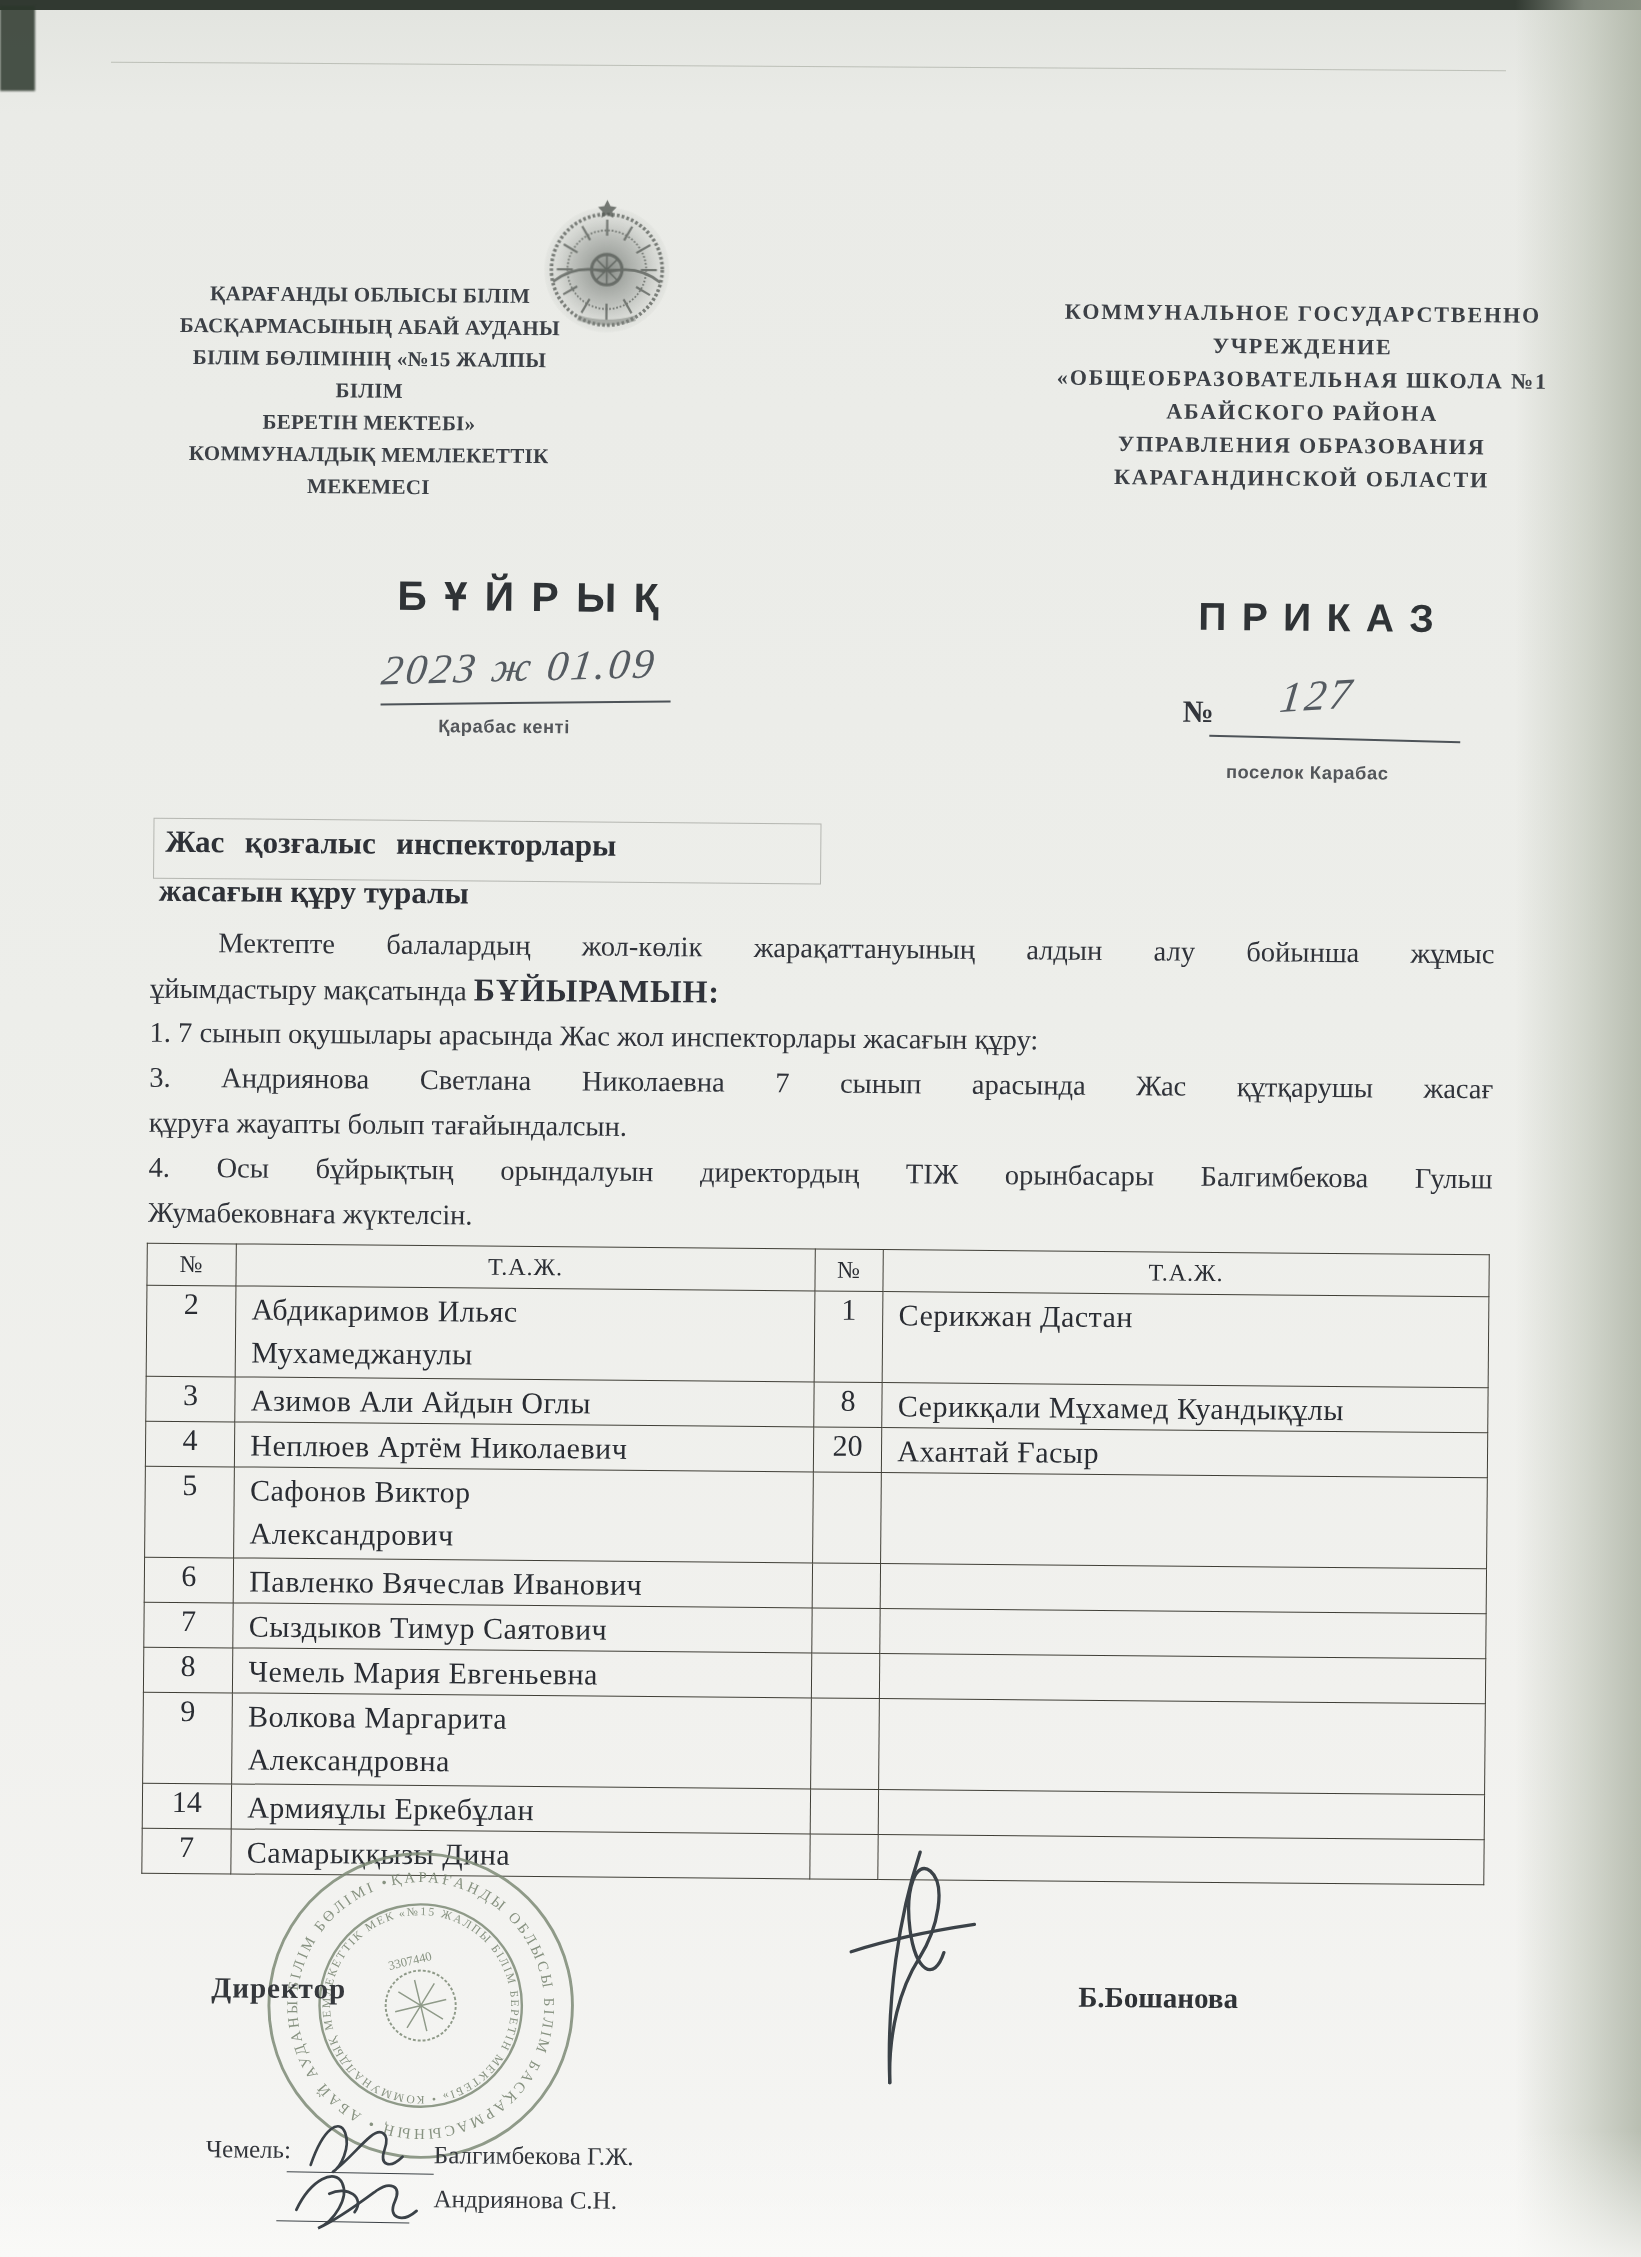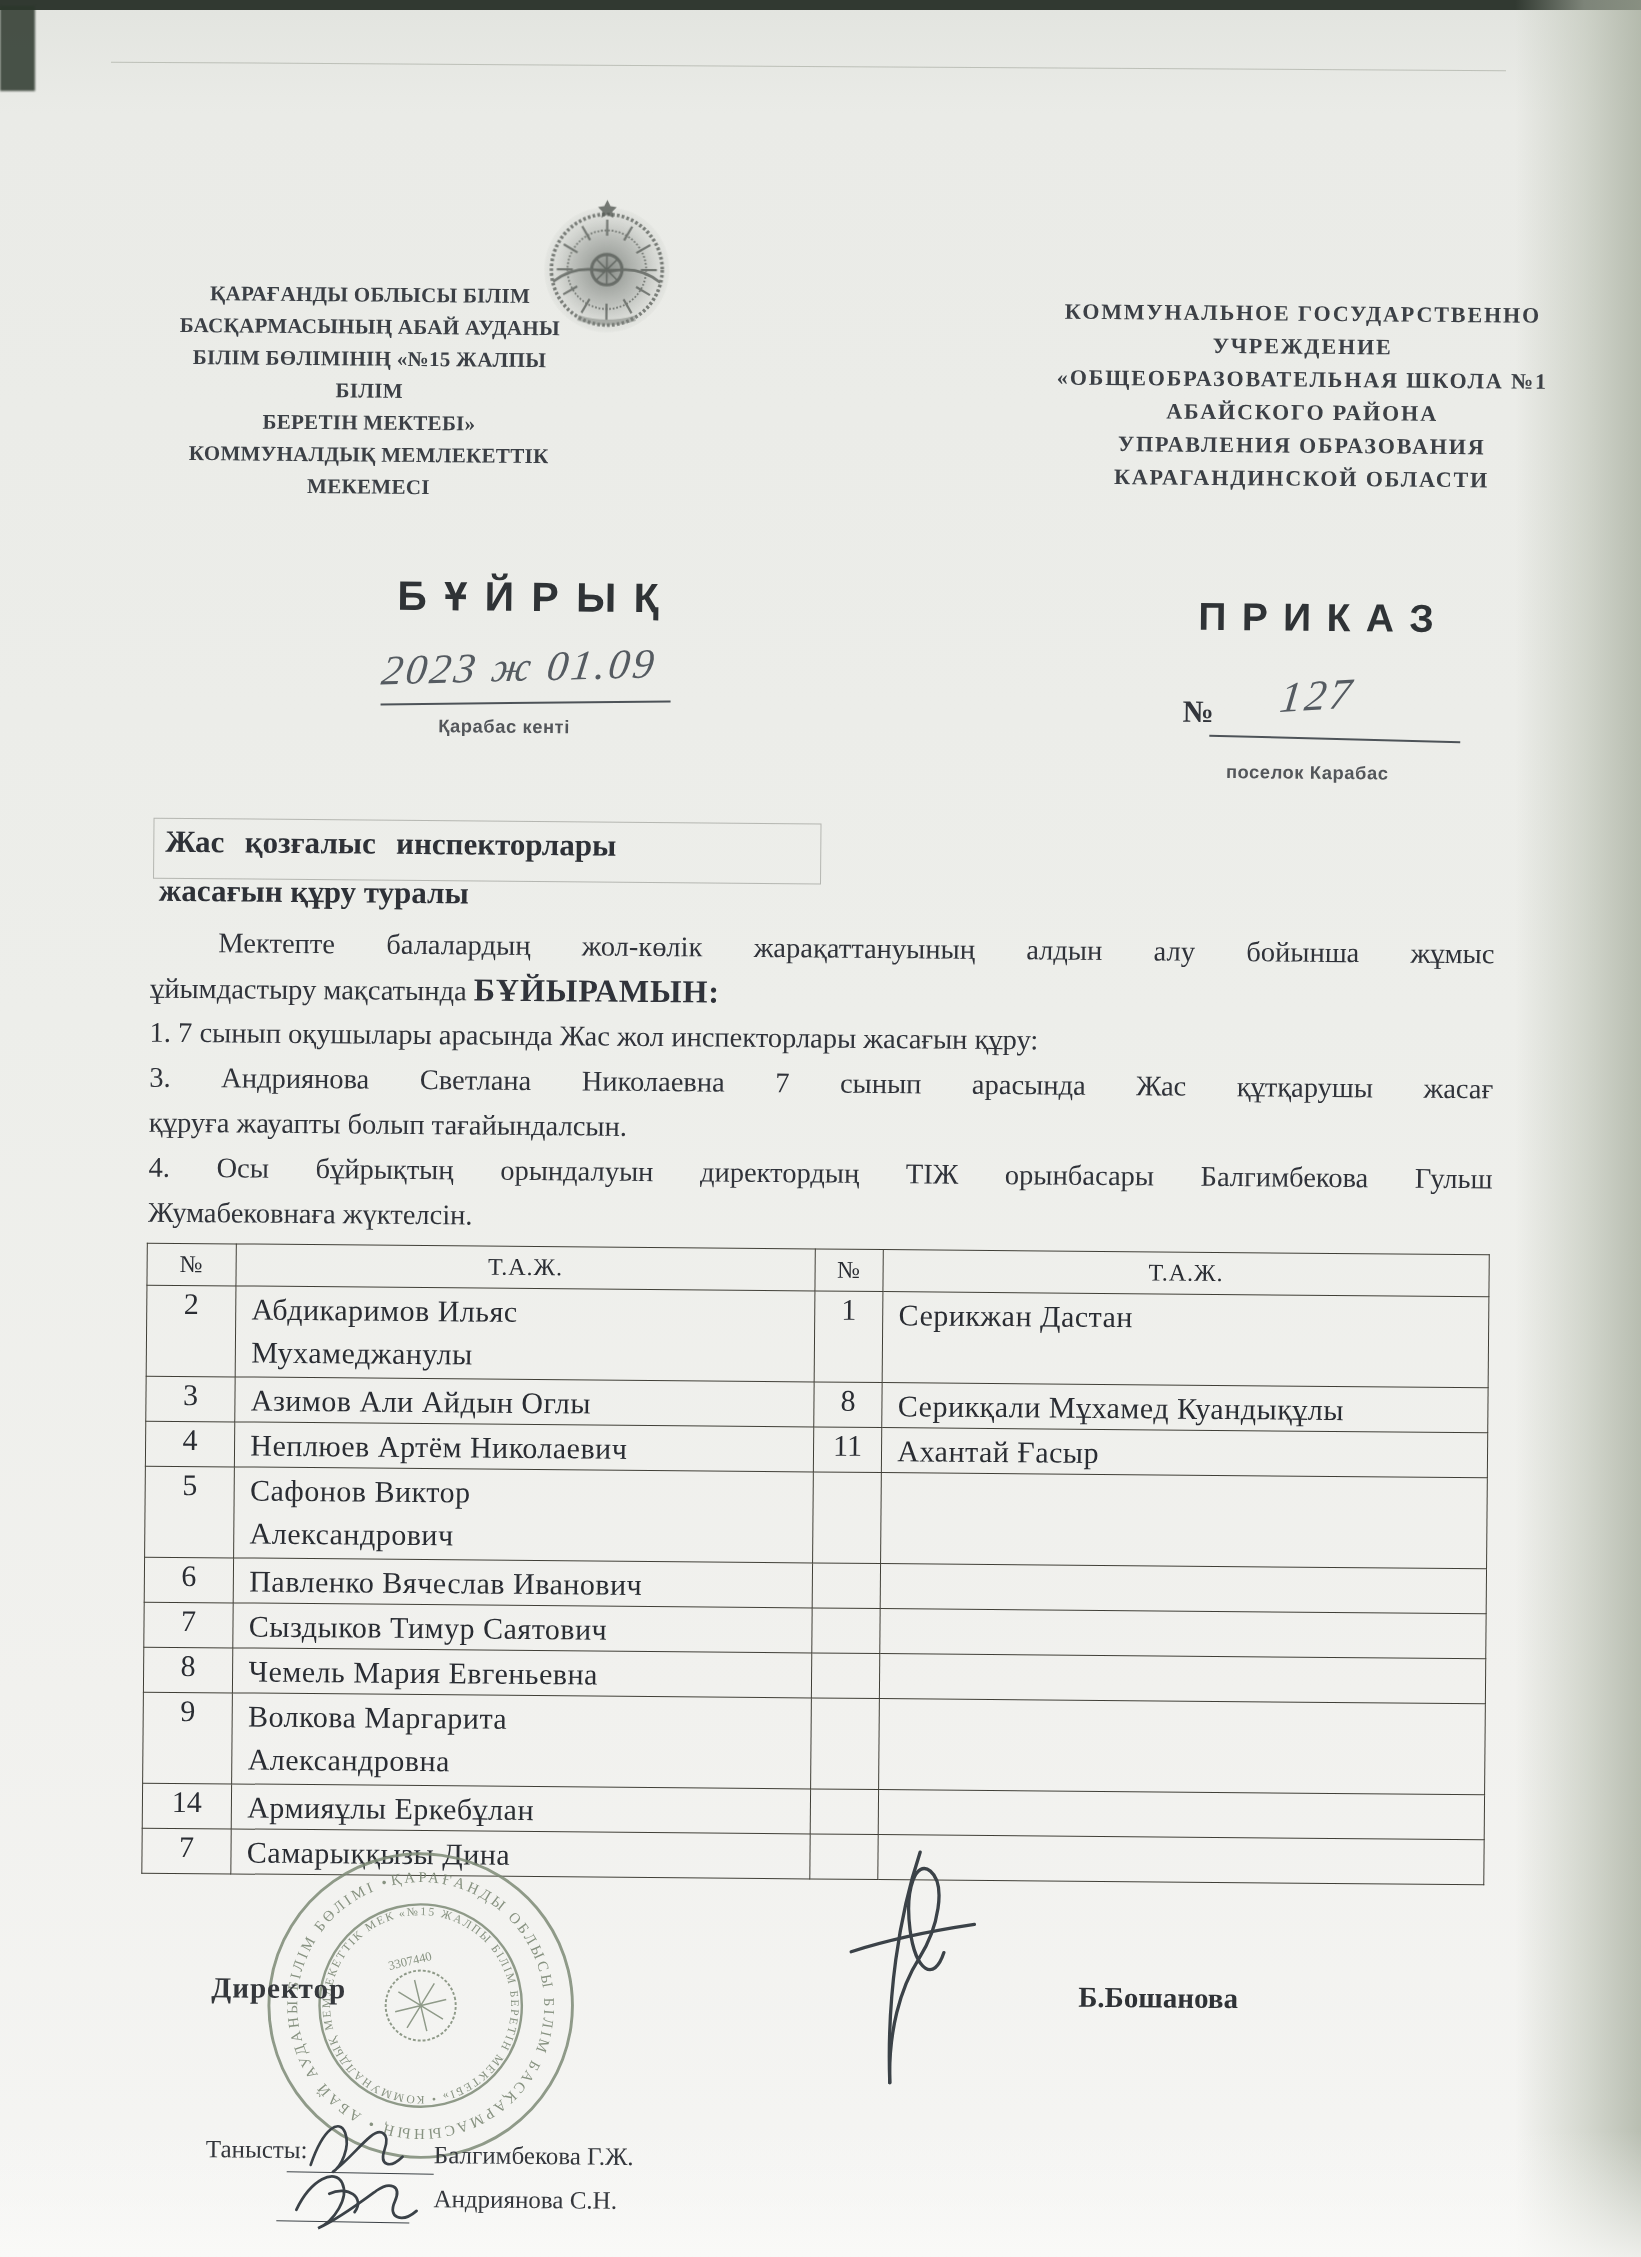--- a/index.html
+++ b/index.html
@@ -178,21 +178,21 @@
       </tr>
       <tr class="h1">
         <td class="num">3</td>
         <td class="name">Азимов Али Айдын Оглы</td>
         <td class="num">8</td>
         <td class="name">Серикқали Мұхамед Куандықұлы</td>
       </tr>
       <tr class="h1">
         <td class="num">4</td>
         <td class="name">Неплюев Артём Николаевич</td>
-        <td class="num">11</td>
+        <td class="num">20</td>
         <td class="name">Ахантай Ғасыр</td>
       </tr>
       <tr class="h2">
         <td class="num">5</td>
         <td class="name">Сафонов Виктор
 Александрович</td>
         <td class="num"></td>
         <td class="name"></td>
       </tr>
       <tr class="h1">
@@ -260,21 +260,21 @@
     <svg class="abs" style="left:848px;top:1839px;" width="162" height="246" viewBox="0 0 170 260">
       <g stroke="#3b4248" stroke-width="3.5" fill="none" stroke-linecap="round">
         <path d="M92,6 C70,74 58,160 62,250"></path>
         <path d="M62,250 C60,196 72,150 92,118 C112,86 120,40 103,26 C88,14 76,44 82,88 C88,132 108,144 118,112"></path>
         <path d="M20,112 C62,98 112,88 150,82"></path>
       </g>
     </svg>
 
     <div class="abs dir-name">Б.Бошанова</div>
 
-    <div class="abs acq-label">Танысты:</div>
+    <div class="abs acq-label">Чемель:</div>
 
     <svg class="abs" style="left:307px;top:2107px;" width="150" height="72" viewBox="0 0 150 80">
       <path d="M16,62 C30,20 48,10 54,26 C60,42 50,64 40,70 C56,58 70,40 82,30 C94,20 104,26 98,44 C92,62 104,66 118,52" stroke="#3b4248" stroke-width="3" fill="none" stroke-linecap="round"></path>
     </svg>
     <div class="abs uline u1"></div>
     <div class="abs acq-name acq-name1">Балгимбекова Г.Ж.</div>
 
     <svg class="abs" style="left:286px;top:2155px;" width="169" height="82" viewBox="0 0 170 90">
       <g stroke="#3b4248" stroke-width="3" fill="none" stroke-linecap="round">
         <path d="M24,58 C40,24 66,12 74,28 C82,44 66,70 48,78 C70,68 96,48 112,36 C126,26 140,30 132,48 C124,66 140,72 156,58"></path>

